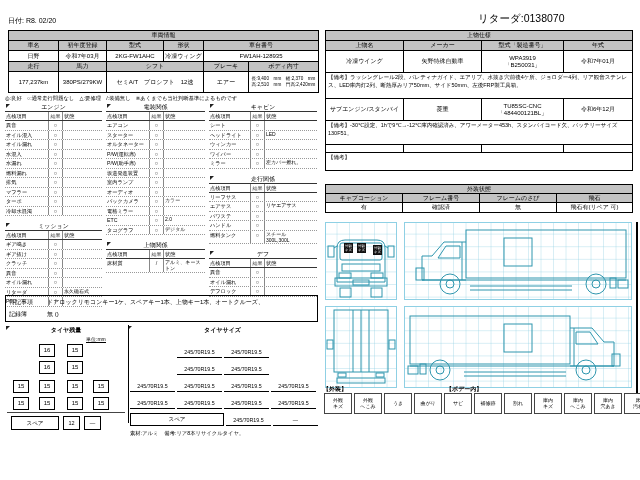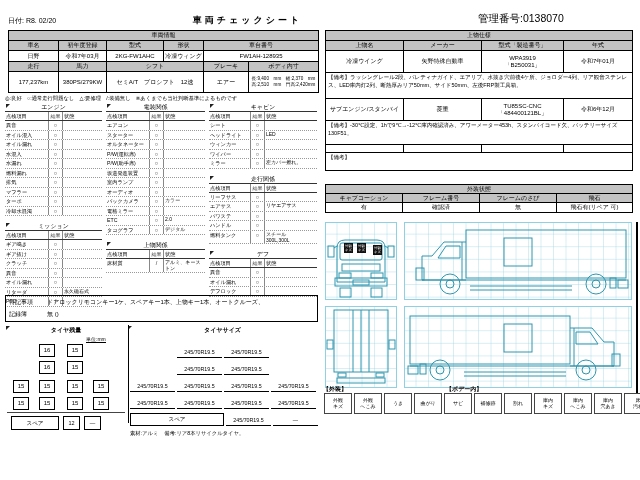--- a/index.html
+++ b/index.html
@@ -84,22 +84,21 @@
 
   <svg width="0" height="0" style="position:absolute">
     <defs>
       <pattern id="bluegrid" width="12.5" height="12.6" patternUnits="userSpaceOnUse">
         <path class="gridline" d="M12.5 0 L12.5 12.6 M0 12.6 L12.5 12.6" fill="none"></path>
       </pattern>
     </defs>
   </svg>
 
   <div class="abs date">日付: R8. 02/20</div>
-  <div class="abs title">車両チェックシート</div>
-  <div class="abs ctrl">管理番号:0138070</div>
+  <div class="abs ctrl">リターダ:0138070</div>
 
   <table class="abs gridtbl" style="left:8px;top:30px;width:310px">
     <colgroup>
         <col style="width:50px">
         <col style="width:48px">
         <col style="width:57px">
         <col style="width:40px">
         <col style="width:45px">
         <col style="width:70px">
       </colgroup>

